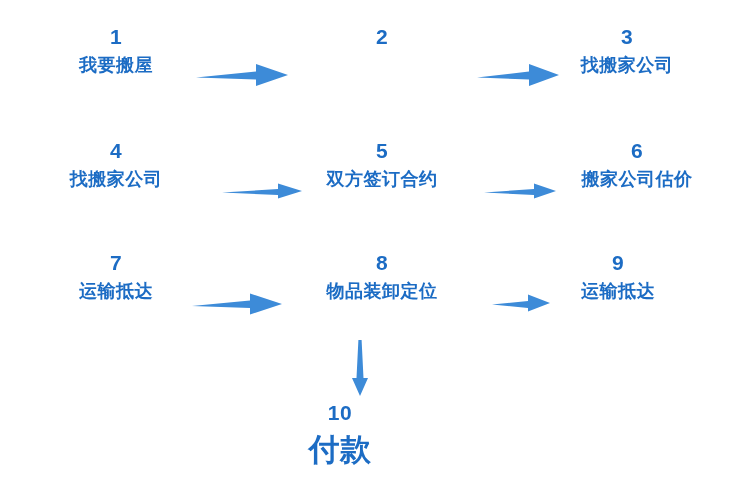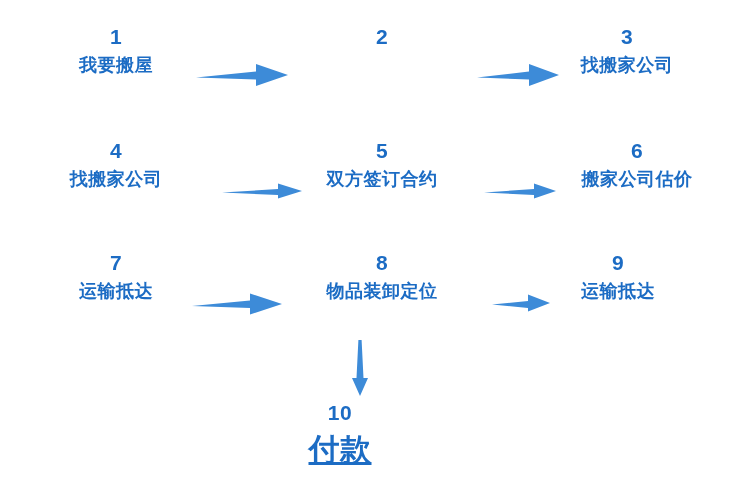--- a/index.html
+++ b/index.html
@@ -37,21 +37,20 @@
     font-size: 18px;
     font-weight: bold;
     color: #1c6cc4;
     line-height: 1.15;
     margin-top: 8px;
     letter-spacing: 0.5px;
   }
   .step.final .step-label {
     font-size: 31px;
     margin-top: 9px;
-    text-decoration: underline;
   }
   
   .arrow {
     position: absolute;
   }
   .arrow svg {
     display: block;
     overflow: visible;
   }
 </style>

